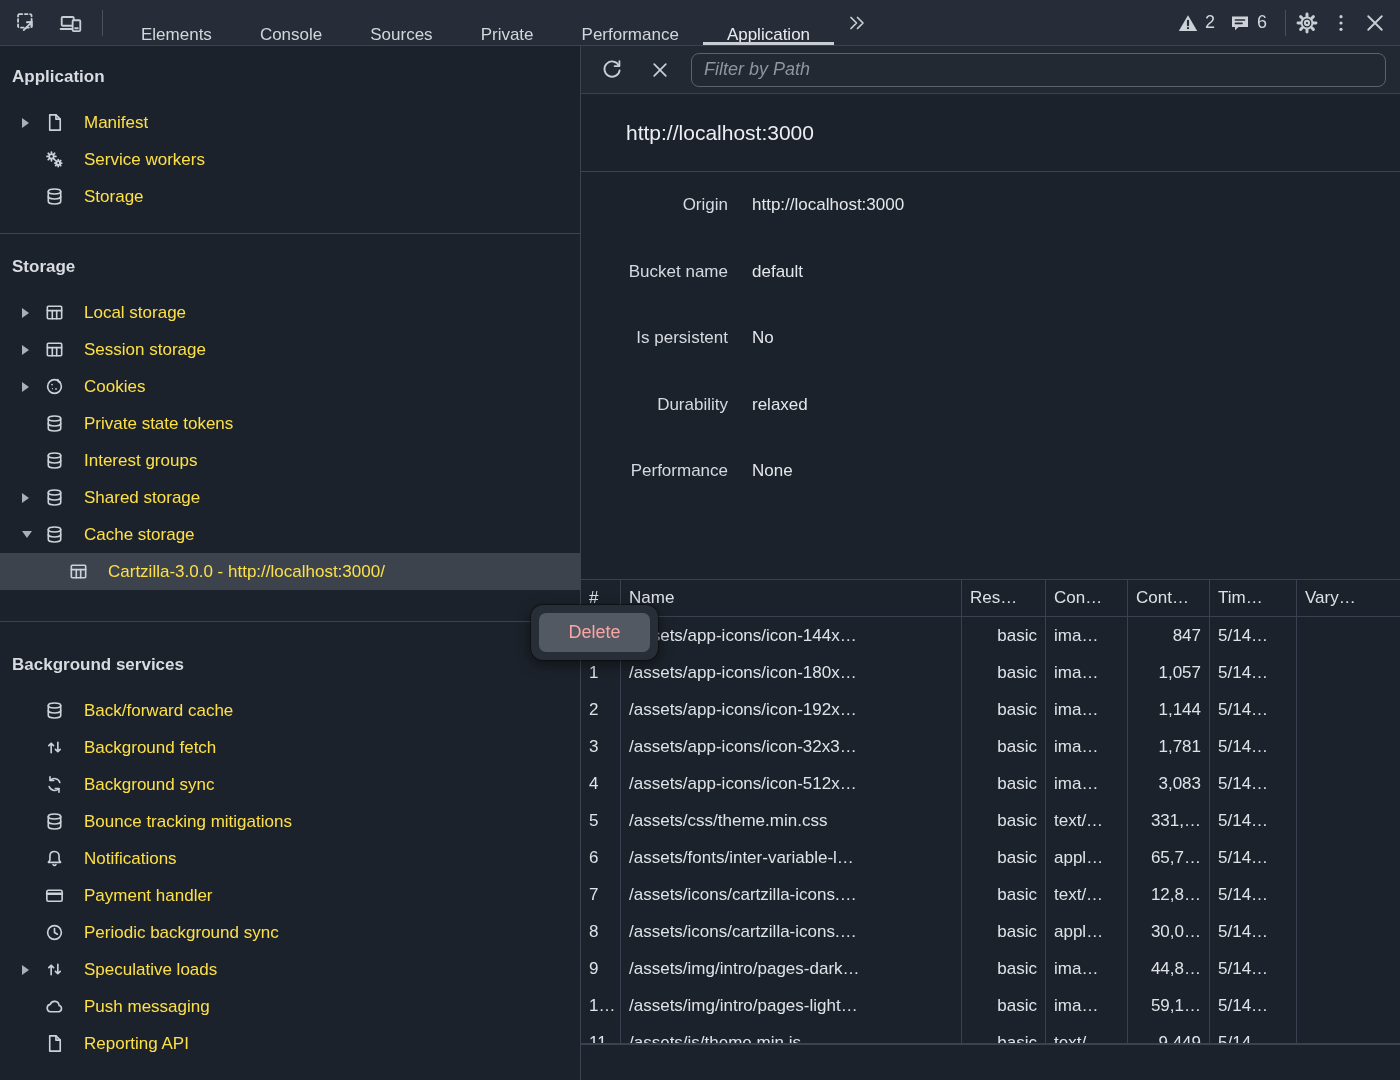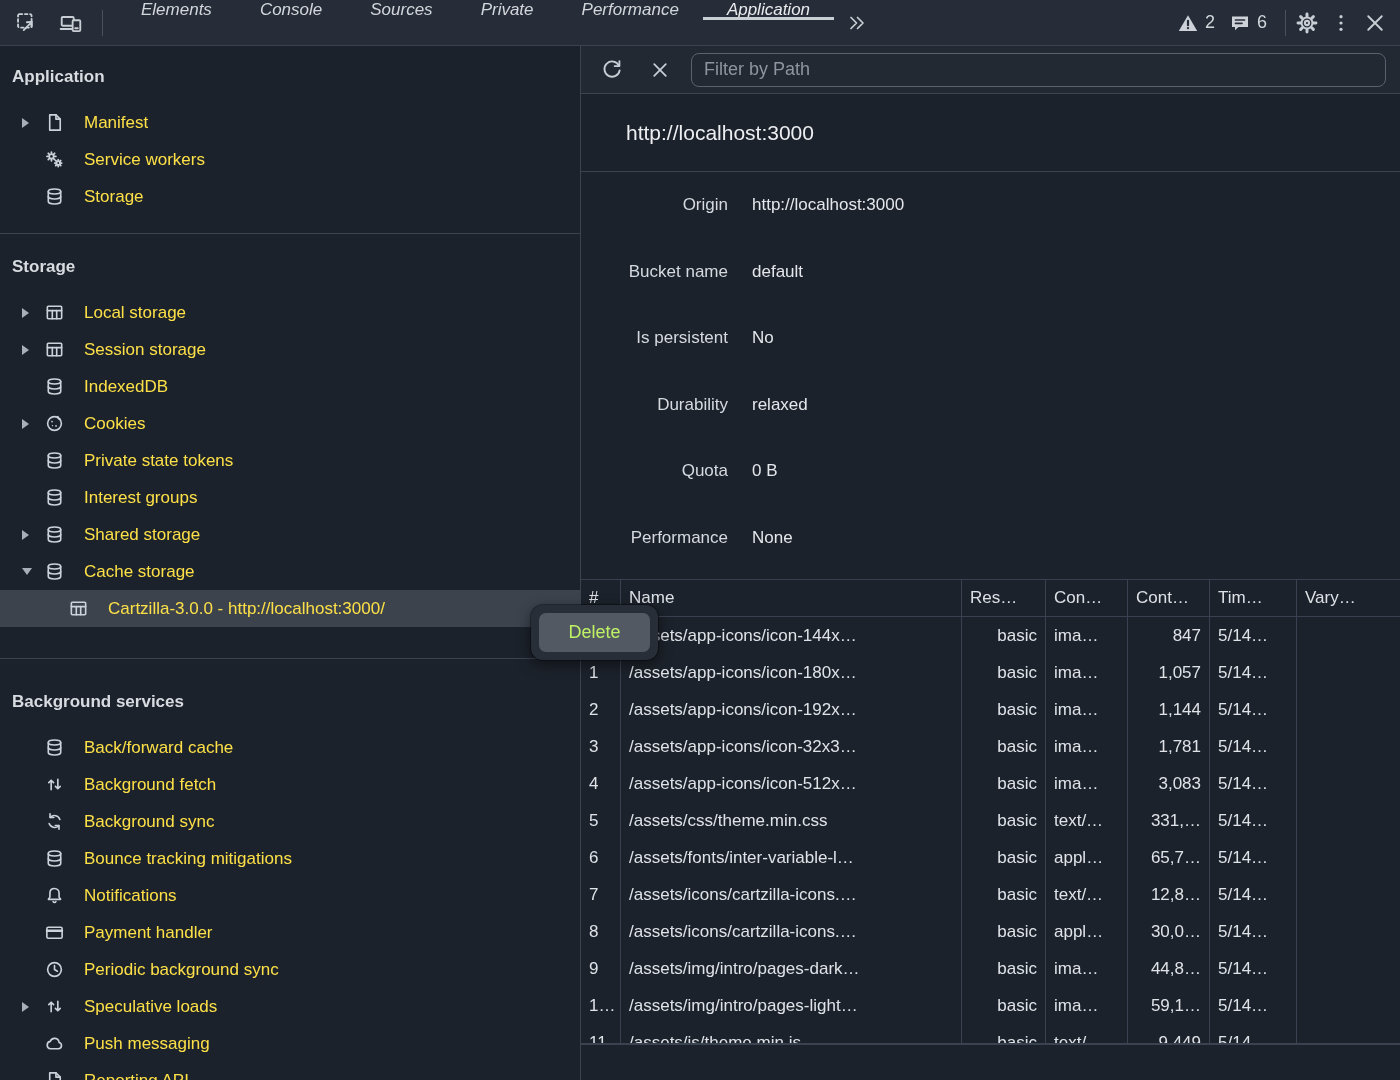--- a/index.html
+++ b/index.html
@@ -5,21 +5,21 @@
   html,body{margin:0;padding:0;background:#10141a;}
   .devtools{width:1400px;height:1080px;position:relative;overflow:hidden;
     background:#1c222b;color:#dfe3e8;font-family:"Liberation Sans",sans-serif;font-size:17px;}
 
   
   .top-toolbar{height:45px;border-bottom:1px solid #3c4350;background:#272d38;
     display:flex;align-items:stretch;}
   .tt-left{display:flex;align-items:center;gap:10px;padding:0 10px;}
   .icon-btn{width:34px;height:34px;display:flex;align-items:center;justify-content:center;color:#c9ced5;cursor:pointer;}
   .vdivider{width:1px;height:26px;background:#4a515d;margin:0 4px;align-self:center;}
-  .tabs{display:flex;align-items:flex-start;font-style:italic;}
+  .tabs{display:flex;align-items:flex-end;}
   .tab{display:flex;align-items:center;padding:0 24px;color:#d3d7dc;position:relative;cursor:pointer;white-space:nowrap;}
   .tab.selected{color:#e9ebee;}
   .tab.selected::after{content:"";position:absolute;left:0;right:0;bottom:0;height:3px;background:#c9ced5;}
   .tab-more{display:flex;align-items:center;padding:0 12px;color:#c9ced5;cursor:pointer;}
   .tt-right{margin-left:auto;display:flex;align-items:center;padding-right:8px;color:#cdd2d8;}
   .badge{display:flex;align-items:center;gap:6px;margin-right:14px;cursor:pointer;}
   .badge .num{font-size:18px;color:#d3d7dc;}
 
   
   .body{display:flex;height:1034px;}
@@ -37,21 +37,21 @@
   .tw-right i{border-left:7px solid #a8afb9;border-top:5px solid transparent;border-bottom:5px solid transparent;}
   .tw-down i{border-top:7px solid #a8afb9;border-left:5px solid transparent;border-right:5px solid transparent;}
   .icon{width:24px;flex:none;display:flex;align-items:center;justify-content:center;color:#ccd2d9;margin-right:18px;}
   .tree-label{white-space:nowrap;overflow:hidden;color:#fde047;}
 
   
   .main{flex:1;min-width:0;display:flex;flex-direction:column;background:#1c222b;}
   .pane-toolbar{height:47px;flex:none;border-bottom:1px solid #3c4350;background:#232933;
     display:flex;align-items:center;padding:0 14px;gap:14px;}
   .filter-input{flex:1;height:34px;box-sizing:border-box;background:transparent;border:1px solid #5a6270;
-    border-radius:8px;color:#dfe3e8;font-family:"Liberation Sans",sans-serif;font-size:18px;padding:0 12px;outline:none;}
+    border-radius:8px;color:#dfe3e8;font-family:"Liberation Sans",sans-serif;font-size:18px;padding:0 12px;outline:none;font-style:italic;}
   .filter-input::placeholder{color:#8d95a0;}
   .origin-header{height:77px;flex:none;border-bottom:1px solid #3c4350;display:flex;align-items:center;
     padding-left:45px;font-size:21px;color:#eceef1;}
   .details{height:407px;flex:none;box-sizing:border-box;}
   .detail-row{height:66.5px;display:flex;align-items:center;}
   .detail-label{width:147px;flex:none;text-align:right;color:#d6dae0;}
   .detail-value{margin-left:24px;color:#e4e7eb;}
 
   .grid{flex:none;height:463px;border-top:1px solid #3a4150;overflow:hidden;}
   .grow{display:flex;height:37px;line-height:37px;}
@@ -64,21 +64,21 @@
   .c4{width:82px;text-align:right;}
   .c5{width:87px;}
   .c6{flex:1;border-right:none;}
   .grow.header .cell{text-align:left;color:#dde1e6;}
   .pane-footer{flex:1;border-top:2px solid #3c4350;background:#1c222b;}
 
   
   .context-menu{position:absolute;left:531px;top:605px;background:#282e37;border-radius:12px;
     padding:8px;box-shadow:0 4px 14px rgba(0,0,0,.5),0 0 0 1px rgba(0,0,0,.35);z-index:10;}
   .menu-item{background:#535963;border-radius:7px;min-width:107px;height:39px;line-height:39px;
-    text-align:center;color:#bef264;font-size:18px;padding:0 2px;cursor:pointer;}
+    text-align:center;color:#fca5a5;font-size:18px;padding:0 2px;cursor:pointer;}
 
   svg{display:block;}
 </style>
 </head>
 <body>
 
 <div class="devtools">
 
   <header class="top-toolbar">
     <div class="tt-left">
@@ -230,31 +230,20 @@
             <span class="icon">
               <svg width="21" height="21" viewBox="0 0 22 22" fill="none" stroke="currentColor" stroke-width="1.7" stroke-linecap="round" stroke-linejoin="round">
                 <rect x="3.5" y="4.5" width="15" height="13" rx="1"></rect>
                 <path d="M3.5 9h15"></path>
                 <path d="M8.7 9v8.5M13.3 9v8.5"></path>
               </svg>
             </span>
             <span class="tree-label">Session storage</span>
           </div>
           <div class="tree-item">
-            <span class="tw tw-empty"></span>
-            <span class="icon">
-              <svg width="21" height="21" viewBox="0 0 22 22" fill="none" stroke="currentColor" stroke-width="1.7" stroke-linecap="round" stroke-linejoin="round">
-                <ellipse cx="11" cy="5.8" rx="6.5" ry="2.6"></ellipse>
-                <path d="M4.5 5.8v10.4c0 1.4 2.9 2.6 6.5 2.6s6.5-1.2 6.5-2.6V5.8"></path>
-                <path d="M4.5 11c0 1.4 2.9 2.6 6.5 2.6s6.5-1.2 6.5-2.6"></path>
-              </svg>
-            </span>
-            <span class="tree-label">IndexedDB</span>
-          </div>
-          <div class="tree-item">
             <span class="tw tw-right">
               <i></i>
             </span>
             <span class="icon">
               <svg width="21" height="21" viewBox="0 0 22 22" fill="none" stroke="currentColor" stroke-width="1.7" stroke-linecap="round" stroke-linejoin="round">
                 <circle cx="11" cy="11" r="7.2"></circle>
                 <path d="M16.9 6.7a3.1 3.1 0 0 1-2.4-3"></path>
                 <circle cx="8.4" cy="9" r=".9" fill="currentColor" stroke="none"></circle>
                 <circle cx="12.6" cy="13.6" r=".9" fill="currentColor" stroke="none"></circle>
                 <circle cx="8.9" cy="13.3" r=".7" fill="currentColor" stroke="none"></circle>
@@ -463,24 +452,20 @@
           </div>
           <div class="detail-row">
             <span class="detail-label">Is persistent</span>
             <span class="detail-value">No</span>
           </div>
           <div class="detail-row">
             <span class="detail-label">Durability</span>
             <span class="detail-value">relaxed</span>
           </div>
           <div class="detail-row">
-            <span class="detail-label">Quota</span>
-            <span class="detail-value">0 B</span>
-          </div>
-          <div class="detail-row">
             <span class="detail-label">Performance</span>
             <span class="detail-value">None</span>
           </div>
         </div>
 
       <div class="grid" id="grid">
           <div class="grow header">
             <div class="cell c0">#</div>
             <div class="cell c1">Name</div>
             <div class="cell c2">Res…</div>

